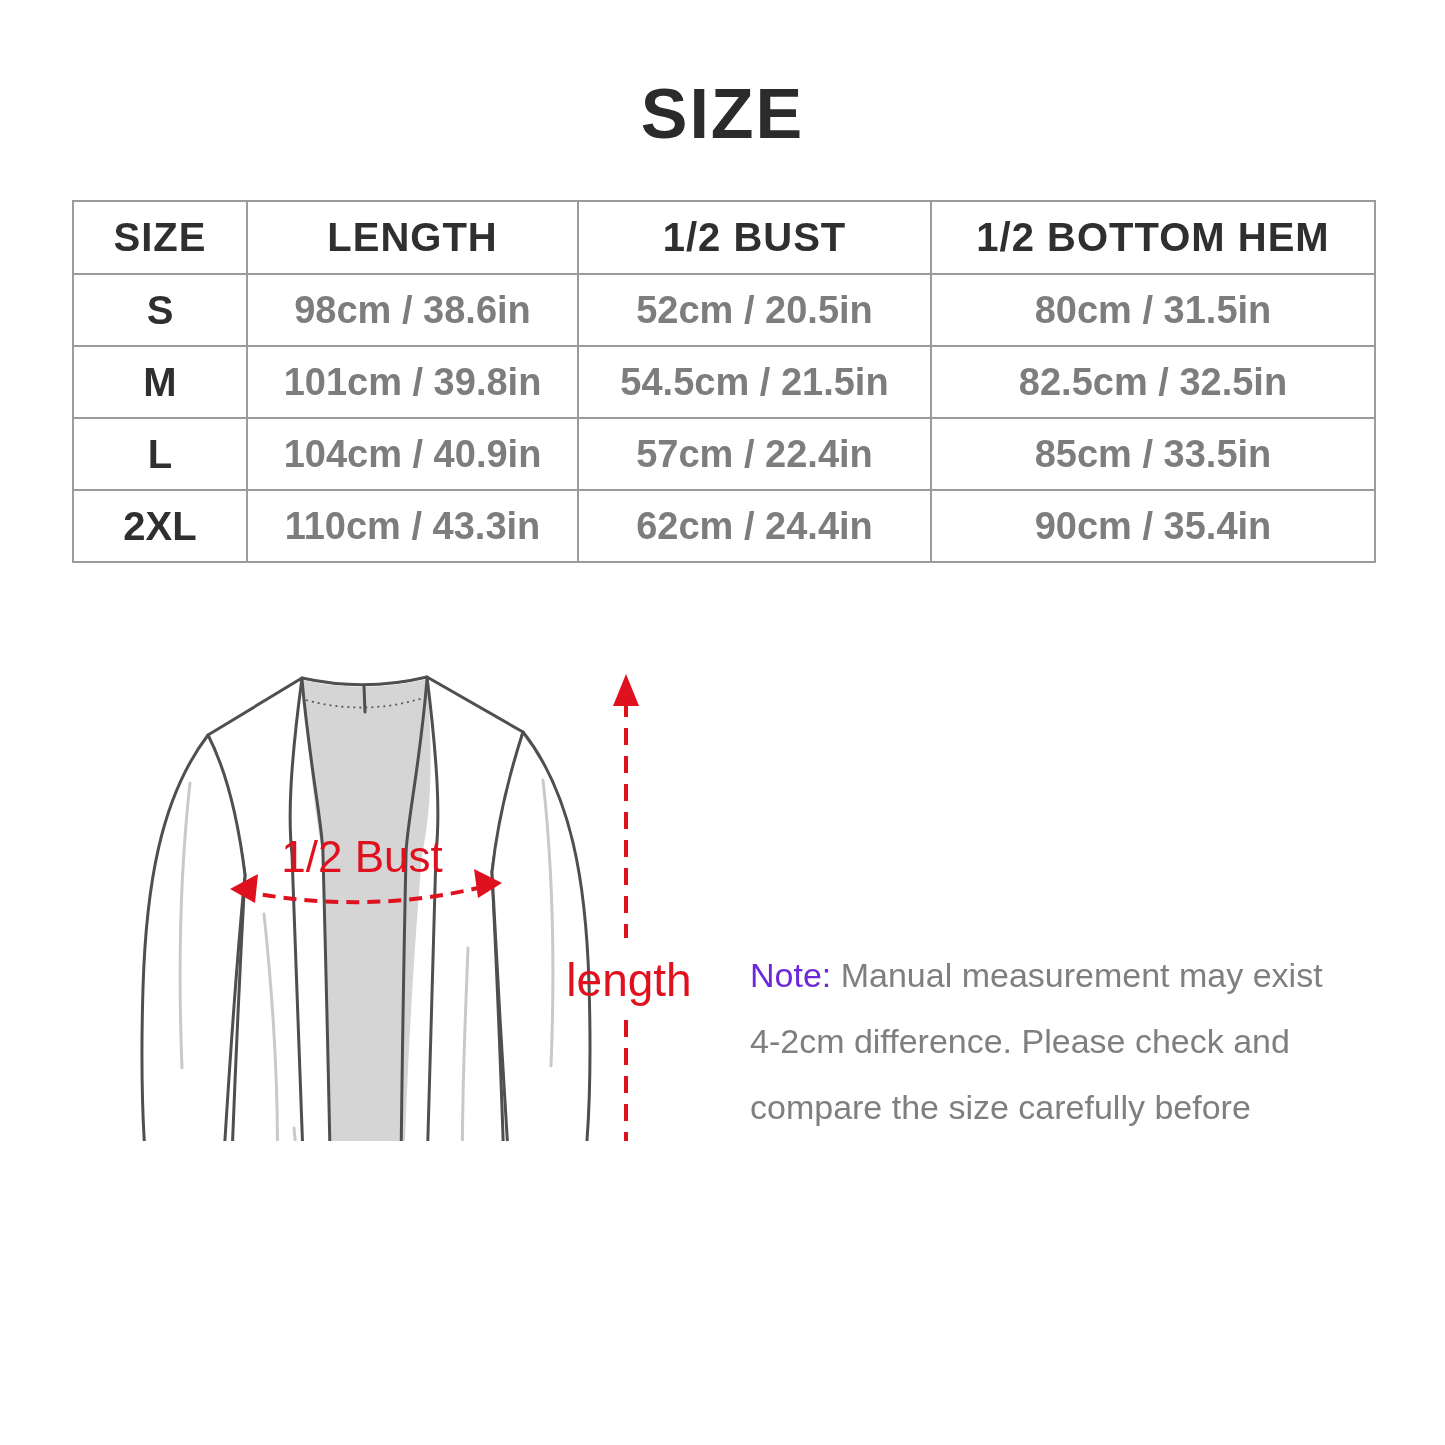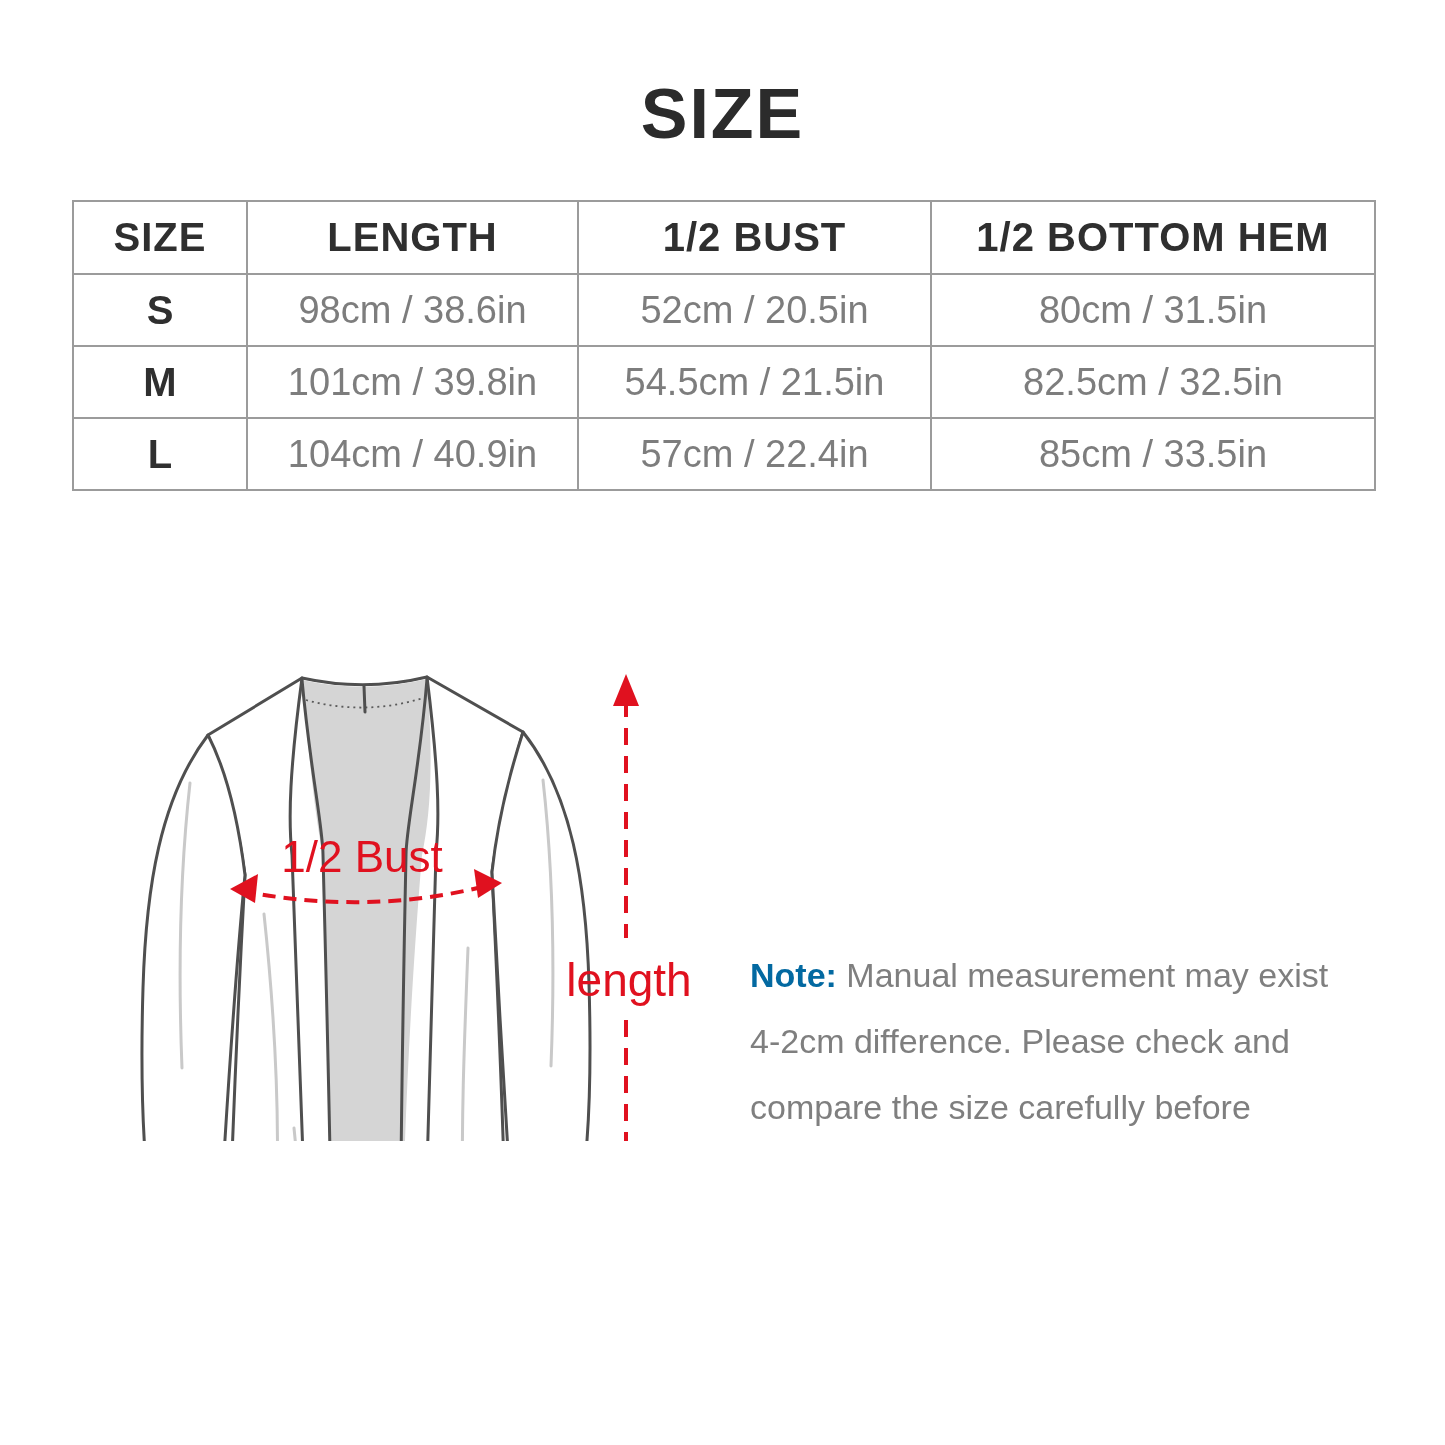--- a/index.html
+++ b/index.html
@@ -5,34 +5,34 @@
   html,body{margin:0;padding:0;background:#ffffff;}
   .canvas{position:relative;width:1445px;height:1141px;background:#ffffff;
           font-family:"Liberation Sans",sans-serif;overflow:hidden;}
   .page-title{position:absolute;top:74px;left:0;width:100%;margin:0;
           text-align:center;font-size:70px;font-weight:700;letter-spacing:2px;color:#2b2b2b;}
   table.size-table{position:absolute;left:72px;top:200px;width:1302px;
           border-collapse:collapse;table-layout:fixed;}
   .size-table th,.size-table td{border:2px solid #9b9b9b;text-align:center;
           vertical-align:middle;padding:0;overflow:hidden;white-space:nowrap;}
   .size-table thead th{height:71px;font-size:40px;font-weight:700;color:#2f2f2f;letter-spacing:1px;}
-  .size-table tbody td{height:70px;font-size:38px;font-weight:400;color:#7d7d7d;}
+  .size-table tbody td{height:70px;font-size:38px;font-weight:700;color:#7d7d7d;}
   .size-table tbody td.size-cell{font-size:40px;font-weight:700;color:#2f2f2f;}
   .diagram{position:absolute;left:40px;top:648px;width:700px;height:797px;}
   .diagram svg{display:block;width:700px;height:797px;}
   .garment-line{fill:none;stroke:#4f4f4f;stroke-width:3;stroke-linecap:round;stroke-linejoin:round;}
   .garment-fill{fill:#ffffff;stroke:#4f4f4f;stroke-width:3;stroke-linejoin:round;}
   .fold{fill:none;stroke:#c9c9c9;stroke-width:3;stroke-linecap:round;}
   .stitch{fill:none;stroke:#5a5a5a;stroke-width:1.8;stroke-dasharray:2 4;}
   .red-dash{fill:none;stroke:#e0111f;stroke-width:4;}
   .red-fill{fill:#e0111f;stroke:none;}
   .red-label{fill:#e0111f;font-family:"Liberation Sans",sans-serif;}
   .note{position:absolute;left:750px;top:908px;width:585px;
         font-size:34px;line-height:66px;color:#7f7f7f;}
-  .note .note-bold{font-weight:700;color:#0369a1;}
+  .note .note-bold{font-weight:400;color:#6d28d9;}
 </style>
 </head>
 <body>
 
 <div class="canvas">
 
   <h1 class="page-title">SIZE</h1>
 
   <table class="size-table">
     <colgroup>
@@ -60,20 +60,26 @@
         <td class="size-cell">M</td>
         <td>101cm / 39.8in</td>
         <td>54.5cm / 21.5in</td>
         <td>82.5cm / 32.5in</td>
       </tr>
       <tr>
         <td class="size-cell">L</td>
         <td>104cm / 40.9in</td>
         <td>57cm / 22.4in</td>
         <td>85cm / 33.5in</td>
+      </tr>
+      <tr>
+        <td class="size-cell">2XL</td>
+        <td>110cm / 43.3in</td>
+        <td>62cm / 24.4in</td>
+        <td>90cm / 35.4in</td>
       </tr>
     </tbody>
   </table>
 
   <div class="diagram">
     <svg viewBox="0 0 700 797" xmlns="http://www.w3.org/2000/svg">
 
       <path class="garment-fill" d="M168,87 L262,30 Q325,44 387,29 L483,84
                C470,130 458,180 452,224
                C460,390 466,550 468,688

